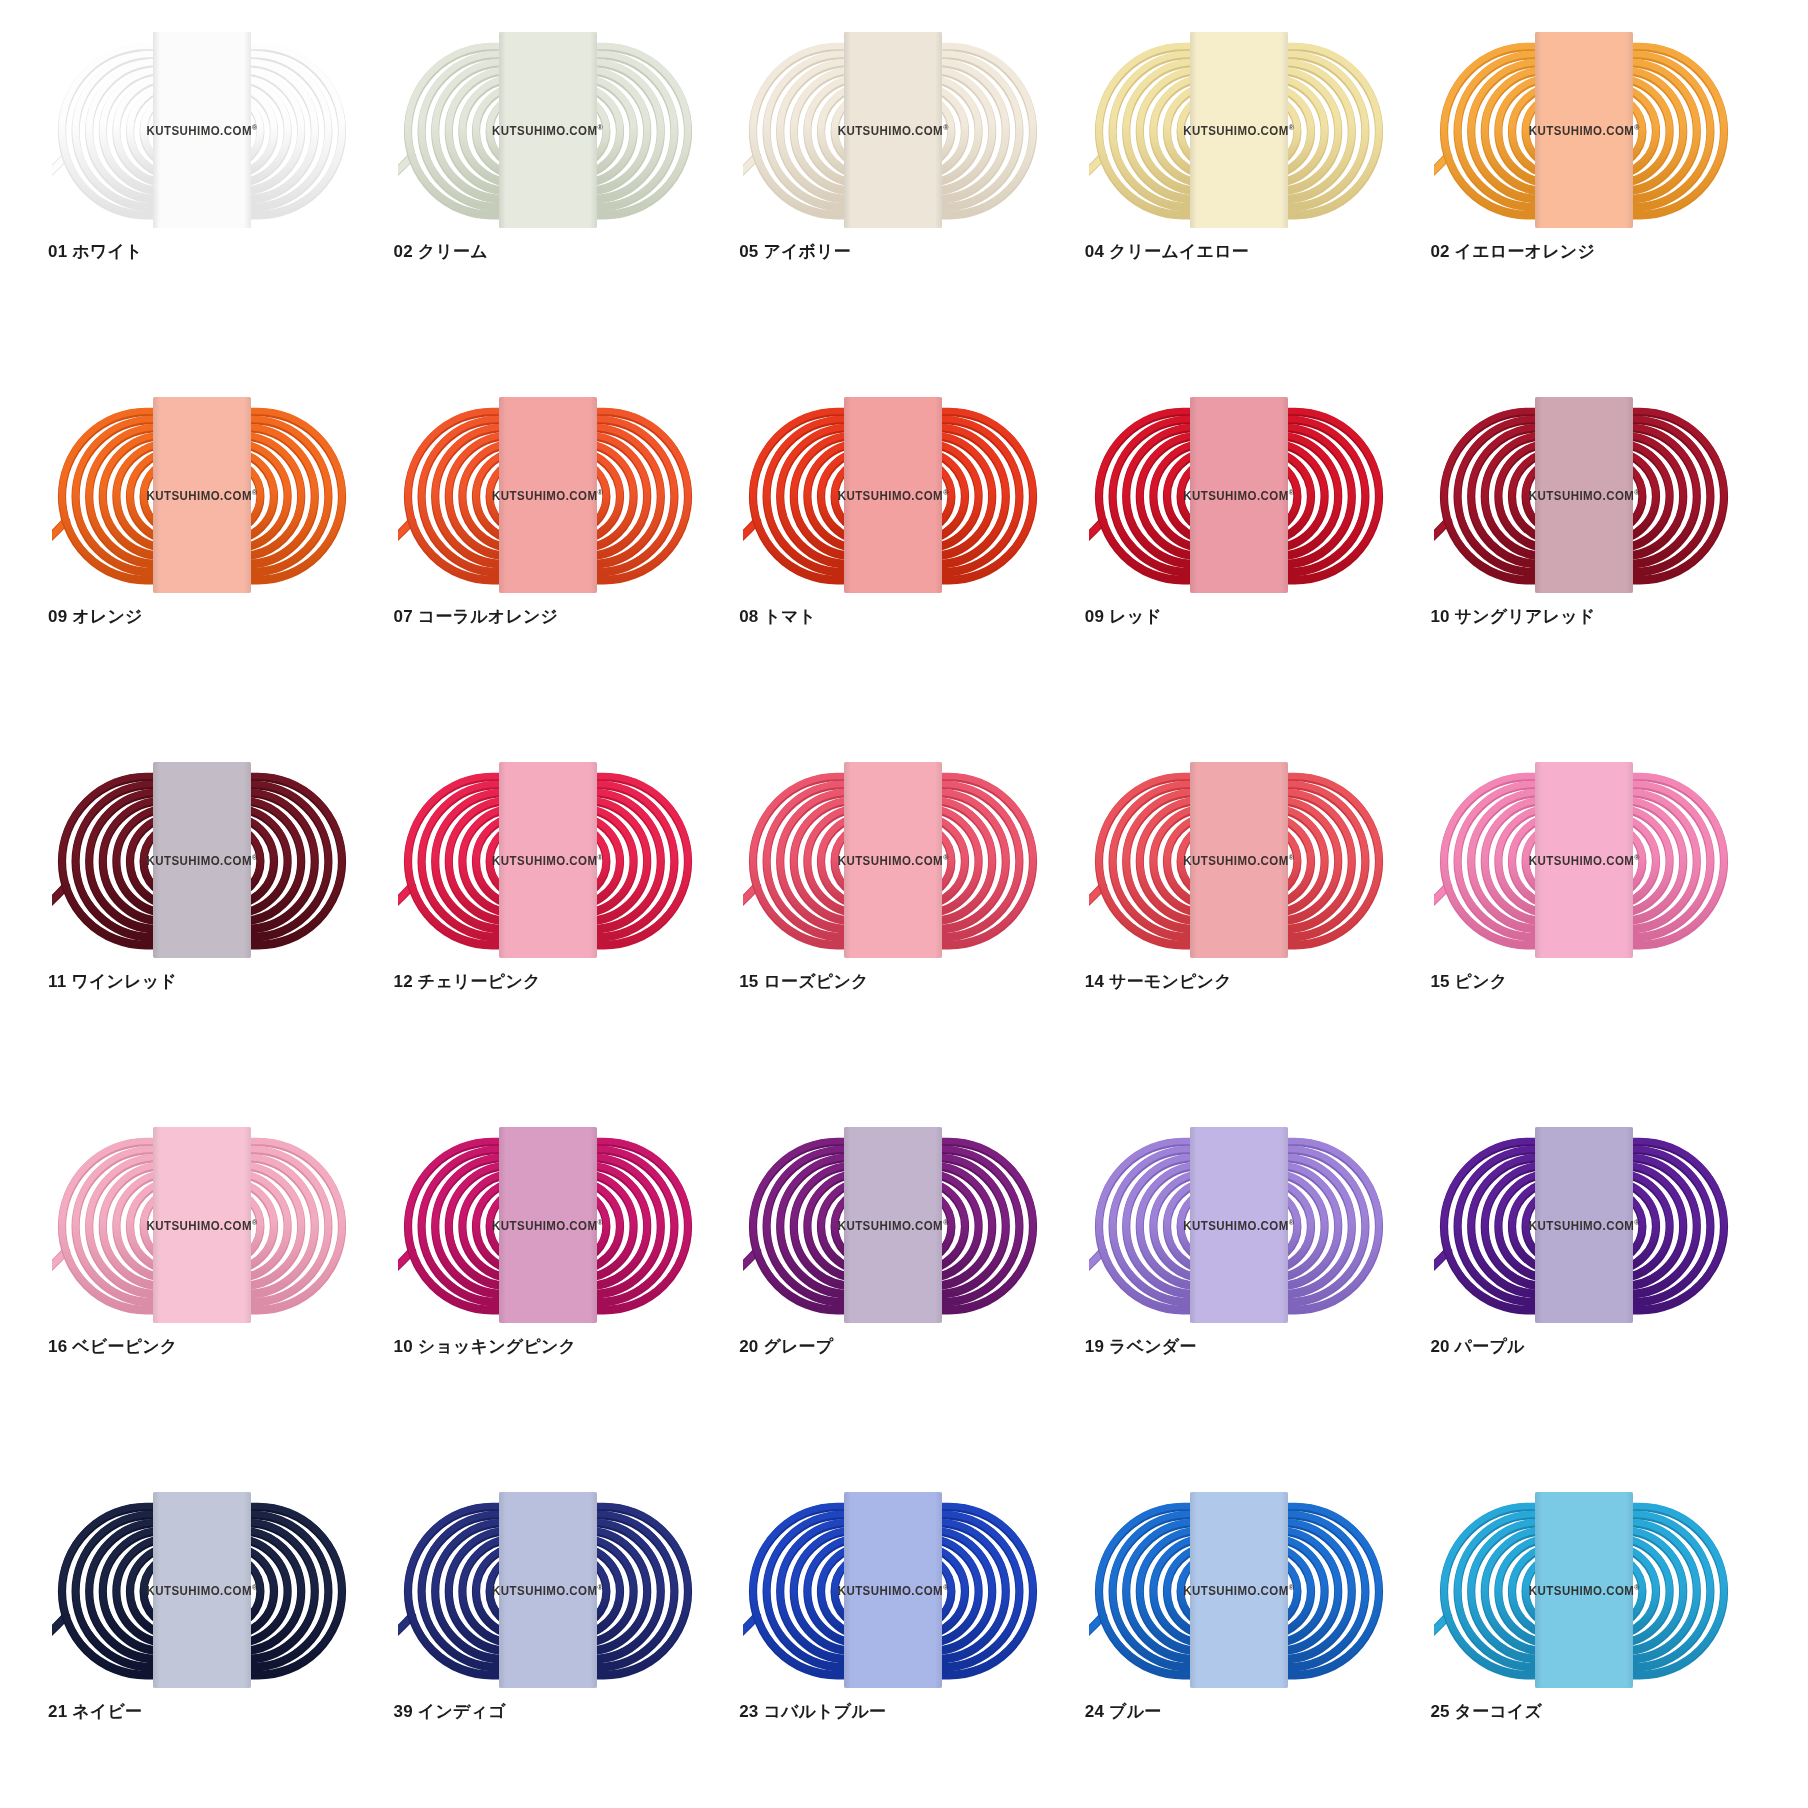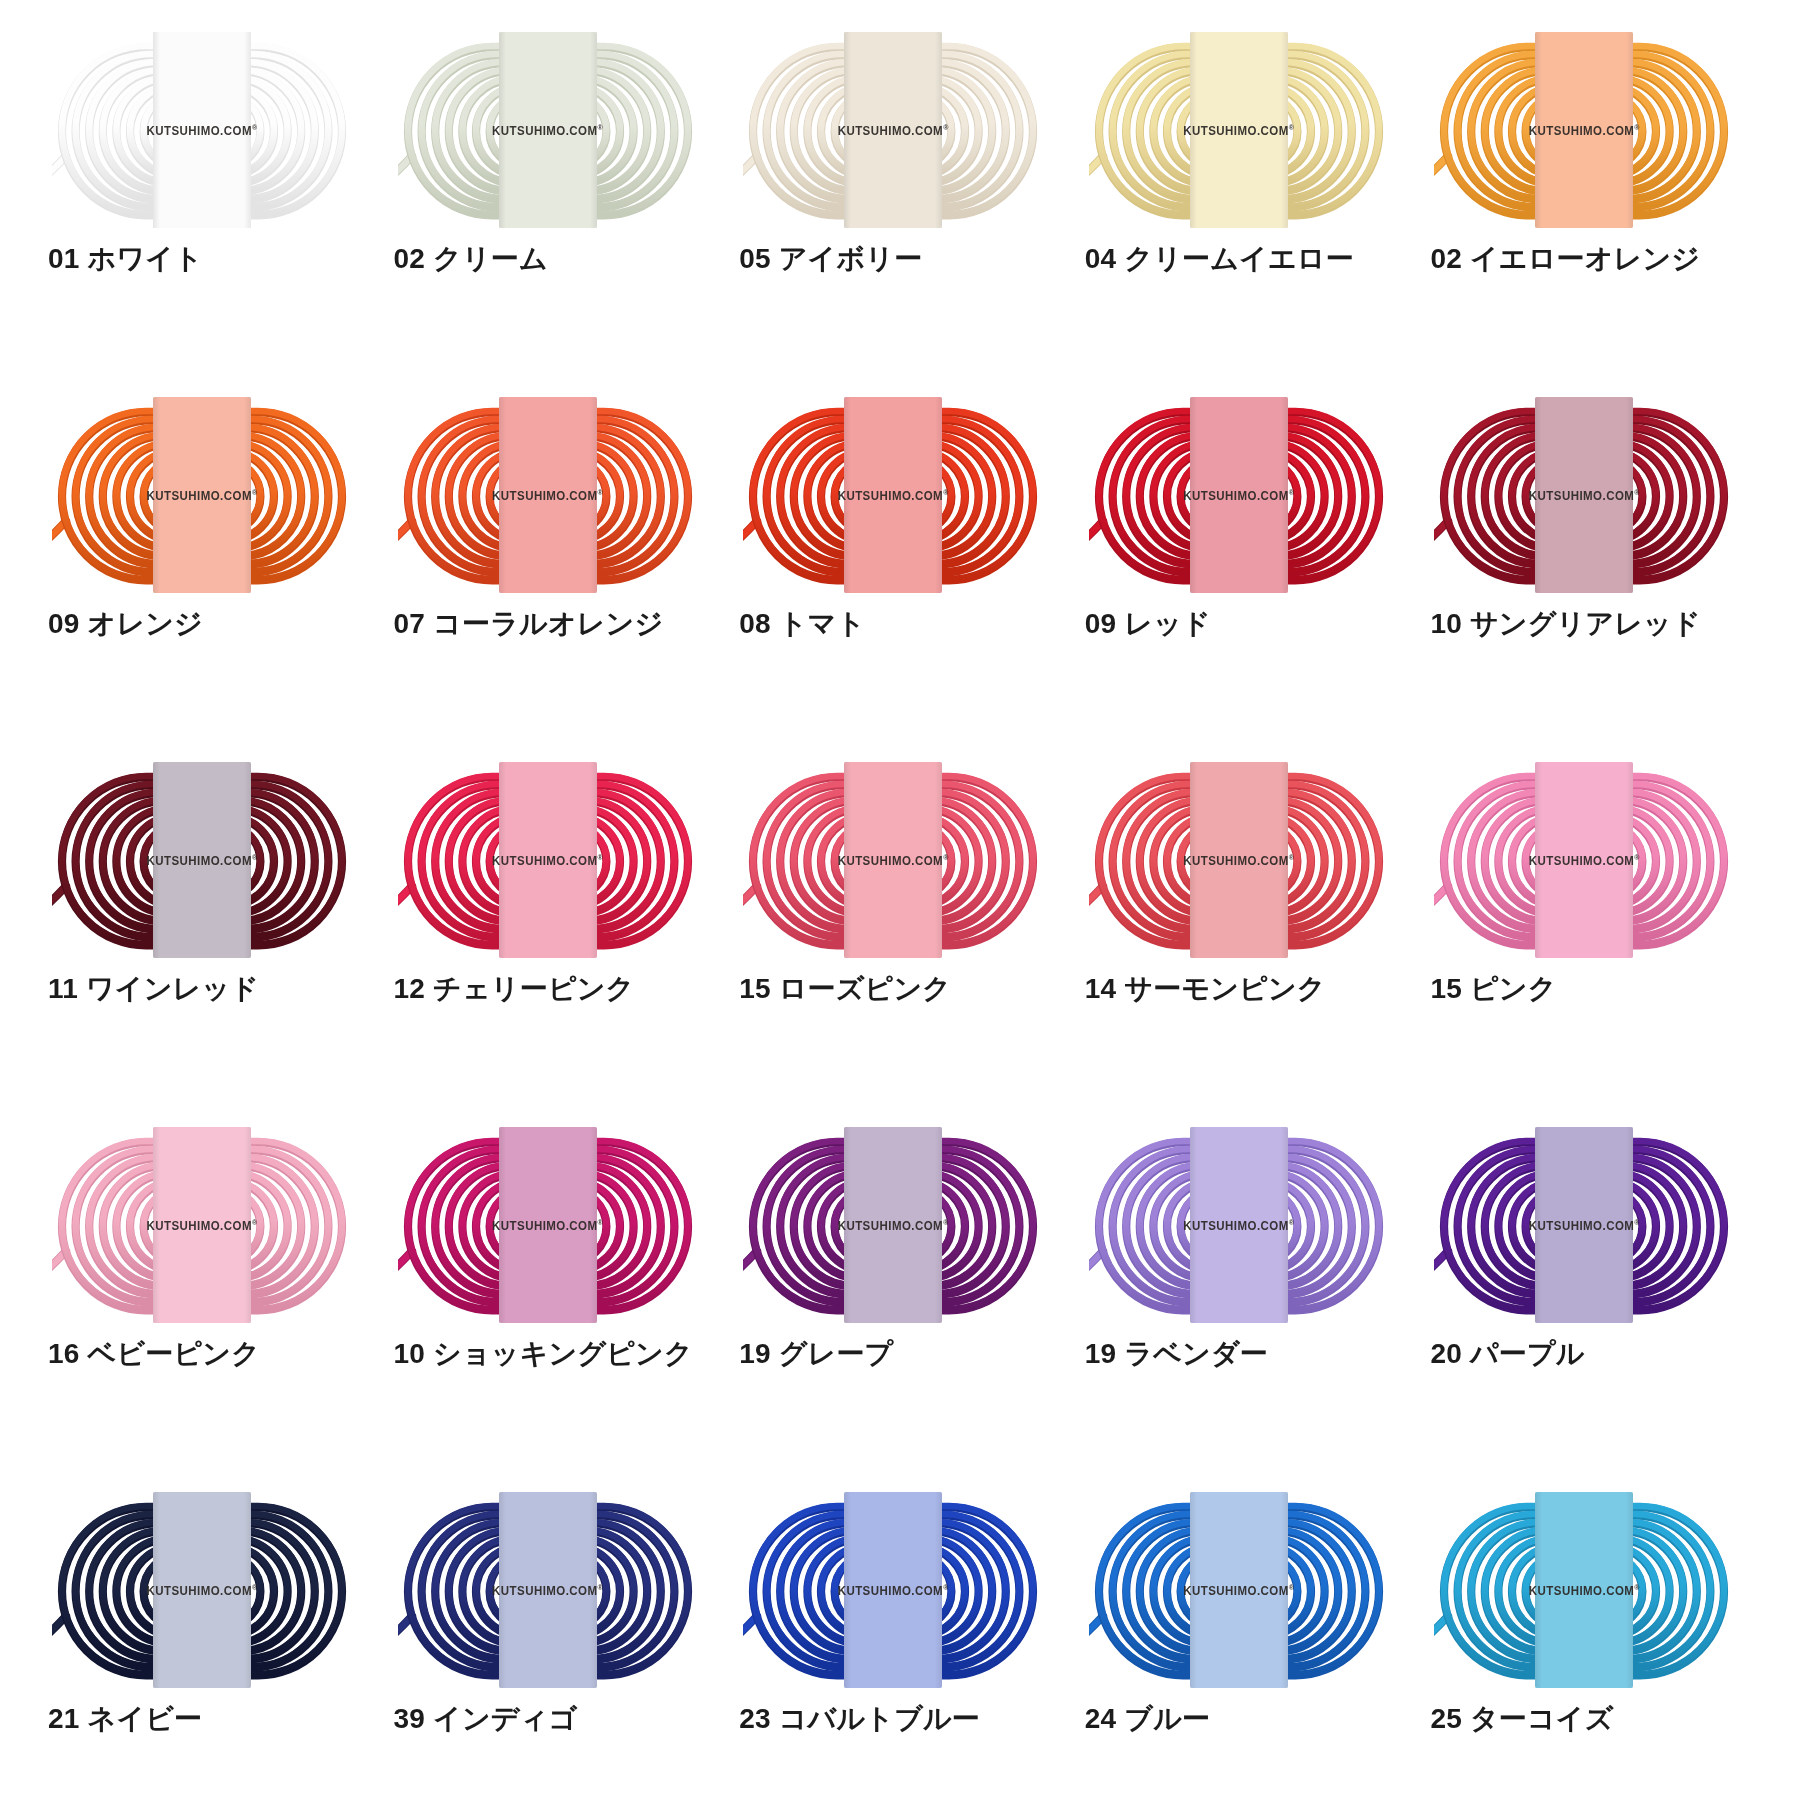--- a/index.html
+++ b/index.html
@@ -81,21 +81,21 @@
     transform:scaleY(1.03);
     position:relative;
     z-index:3;
     opacity:.92;
   }
   .band-text sup{font-size:7px;vertical-align:super;}
   
   .caption{
     margin-top:22px;
     font-family:"Liberation Sans","DejaVu Sans",sans-serif;
-    font-size:28px;
+    font-size:17px;
     font-weight:700;
     color:#1c1c1c;
     letter-spacing:.2px;
     white-space:nowrap;
     line-height:1.2;
   }
 </style>
 </head>
 <body>
 
@@ -812,21 +812,21 @@
               <rect x="105.2" y="63.4" rx="28" ry="28" width="89.6" height="56" fill="none" stroke="#5e1463" stroke-width="8.2"></rect>
               <rect x="105.2" y="62" rx="28" ry="28" width="89.6" height="56" fill="none" stroke="url(#g18)" stroke-width="6.6"></rect>
               <rect x="118.8" y="71.4" rx="20" ry="20" width="62.400000000000006" height="40" fill="none" stroke="#5e1463" stroke-width="8.2"></rect>
               <rect x="118.8" y="70" rx="20" ry="20" width="62.400000000000006" height="40" fill="none" stroke="url(#g18)" stroke-width="6.6"></rect>
             </svg>
           </div>
           <div class="band" style="background: rgb(195, 180, 206);">
             <div class="band-text">KUTSUHIMO.COM<sup>®</sup></div>
           </div>
         </div>
-        <div class="caption">19 グレープ</div>
+        <div class="caption">20 グレープ</div>
       </div>
       <div class="cell">
         <div class="bundle">
           <div class="coil-wrap">
             <svg width="300" height="198" viewBox="0 0 300 198">
               <defs>
                 <linearGradient id="g19" x1="0" y1="0" x2="0" y2="1">
                   <stop offset="0%" stop-color="#9d82d8"></stop>
                   <stop offset="45%" stop-color="#9d82d8"></stop>
                   <stop offset="100%" stop-color="#7e64bb"></stop>

